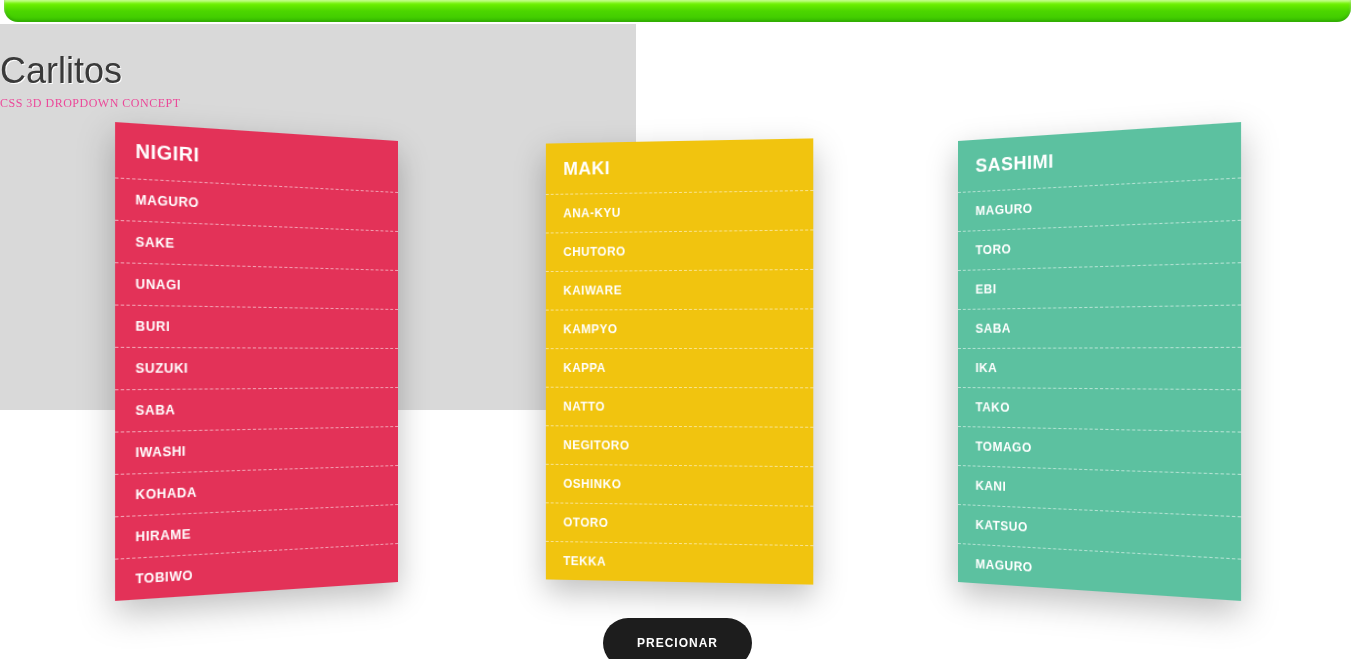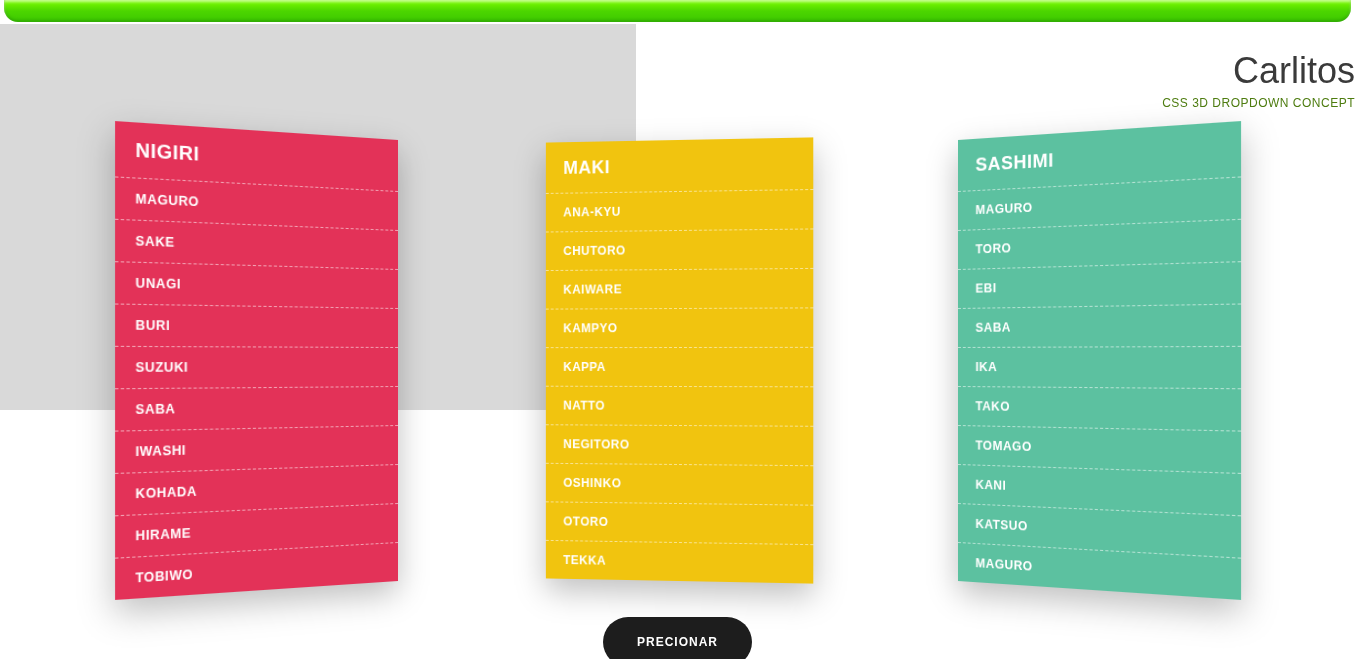--- a/index.html
+++ b/index.html
@@ -27,35 +27,36 @@
     position: absolute;
     top: 24px;
     left: 0;
     width: 636px;
     height: 386px;
     background: #d9d9d9;
     z-index: 0;
   }
   .header {
     position: relative;
-    text-align: right;
+    text-align: left;
     padding-top: 28px;
     z-index: 2;
   }
   .header h1 {
     font-size: 36px;
     font-weight: 400;
     color: #3a3a3a;
     text-shadow: 1px 1px 0 #fff;
   }
   .header p {
     font-size: 12px;
     letter-spacing: 0.5px;
-    color: #4d7c0f;
+    color: #ec4899;
     margin-top: 4px;
+    font-family: Liberation Serif, serif;
   }
   .stage {
     position: relative;
     width: 1100px;
     margin: 30px auto 0;
     display: flex;
     justify-content: space-between;
     perspective: 1600px;
     z-index: 2;
   }

